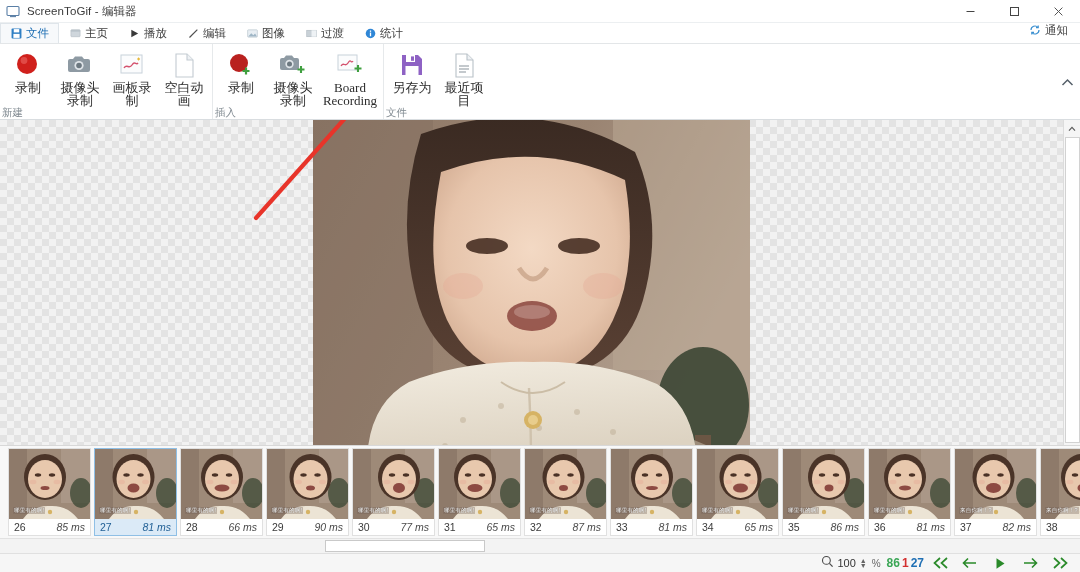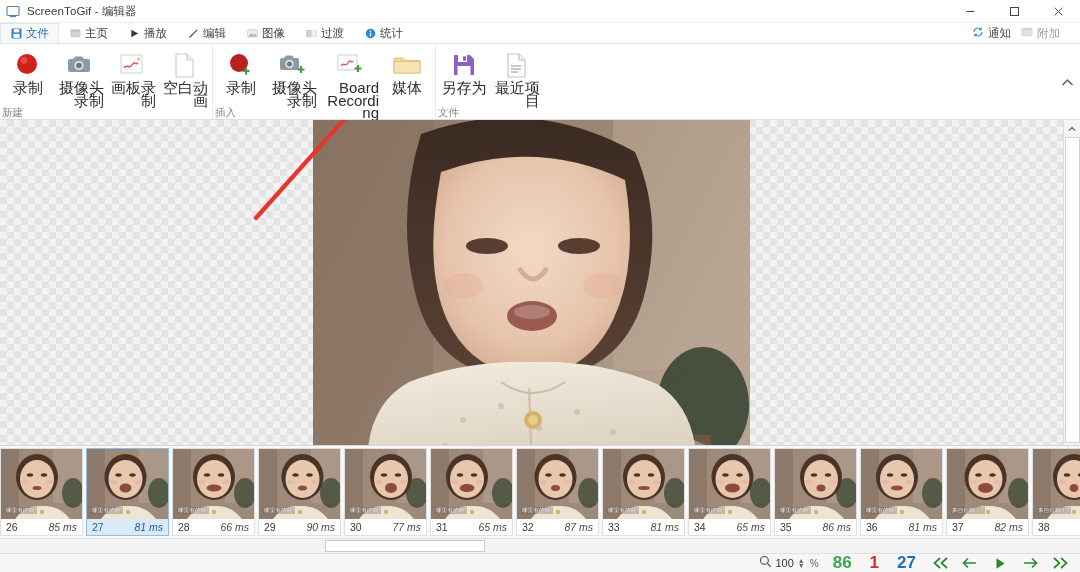--- a/index.html
+++ b/index.html
@@ -67,21 +67,22 @@
   }
   .tab.active {
     background: #f7f9fb;
     color: #1f6fb4;
     border-color: #dfe5ea;
   }
   .tab .ti { width: 12px; height: 12px; display:flex; align-items:center; justify-content:center; }
   .tabstrip .right {
     margin-left: auto;
     display: flex; align-items: center; gap: 10px;
-    padding-right: 20px;
+    padding-right: 12px;
+    flex-direction: column;
   }
   .rtitem {
     display: flex; align-items: center; gap: 4px;
     font-size: 11.5px; color: #3f3f3f;
   }
   .rtitem.dim { color: #9aa1a7; font-family: Liberation Mono, monospace; }
 
   
   .ribbon {
     height: 76px;
@@ -122,25 +123,26 @@
     border: 1px solid transparent;
     border-radius: 2px;
   }
   .rbtn.wide { width: 62px; }
   .rbtn .ico {
     width: 32px; height: 30px;
     display: flex; align-items: center; justify-content: center;
     margin-bottom: 2px;
   }
   .rbtn .lbl {
-    font-size: 15px;
+    font-size: 13px;
     color: #2d2d2d;
     line-height: 12.5px;
-    text-align: right;
+    text-align: center;
     word-break: break-word;
+    font-family: Liberation Serif, serif;
   }
   .ribbon-collapse {
     position: absolute;
     right: 6px; top: 50%;
     transform: translateY(-50%);
     color: #5a6166;
   }
 
   
   .canvaswrap {
@@ -210,21 +212,21 @@
     flex-direction: column;
     background: #ffffff;
     border: 1px solid #e0e0e0;
     cursor: default;
     flex: 0 0 83px;
   }
   .frame.selected {
     background: #dbeaf7;
     border-color: #8fbfe5;
   }
-  .frame.first { margin-left: 0px; }
+  .frame.first { margin-left: 8px; }
   .frame .thumb {
     width: 100%;
     height: 70px;
     position: relative;
     overflow: hidden;
     background: #cbb9a6;
   }
   .frame .meta {
     height: 16px;
     display: flex;
@@ -284,21 +286,21 @@
     display: flex; align-items: center; gap: 3px;
     margin-right: 4px;
   }
   .sb-zoomval { font-size: 11px; color: #333; }
   .sb-pct { font-size: 10px; color: #666; margin-left: 2px; }
   .spin {
     display: flex; flex-direction: column;
     line-height: 5px; font-size: 7px; color: #666;
     margin-left: 1px;
   }
-  .cnt { font-size: 17px; font-weight: 600; margin: 0 8px; text-align: center; }
+  .cnt { font-size: 12px; font-weight: 600; margin: 0 0; text-align: center; }
   .pbtn {
     width: 28px; height: 17px;
     display: flex; align-items: center; justify-content: center;
     color: #2a8a2a;
   }
 
   .ann-arrow { position: absolute; left: 0; top: 0; pointer-events: none; }
 </style>
 </head>
 <body>
@@ -508,29 +510,20 @@
           <span class="ico">
             <svg width="28" height="26" viewBox="0 0 28 26">
               <rect x="2" y="3" width="19" height="15" fill="#fbfcfd" stroke="#c8d2da" stroke-width="1"></rect>
               <path d="M5 14c3-5 4 2 7-3s3 1 5-2" stroke="#d4526e" stroke-width="1.3" fill="none"></path>
               <path d="M22 13v7M18.5 16.5h7" stroke="#3f9f3f" stroke-width="2.1" fill="none"></path>
             </svg>
           </span>
           <span class="lbl">Board Recording</span>
         </div>
 
-        <div class="rbtn">
-          <span class="ico">
-            <svg width="30" height="24" viewBox="0 0 30 24">
-              <path d="M2 5h9l2.2 2.6H28V20H2z" fill="#f2d79a" stroke="#dcc183" stroke-width="1"></path>
-              <path d="M2 8.6h26V20H2z" fill="#f7e4b4" stroke="#dcc183" stroke-width="1"></path>
-            </svg>
-          </span>
-          <span class="lbl">媒体</span>
-        </div>
 
       </div>
       <div class="rg-label">插入</div>
     </div>
 
     <div class="rgroup">
       <div class="rg-items">
 
         <div class="rbtn">
           <span class="ico">

